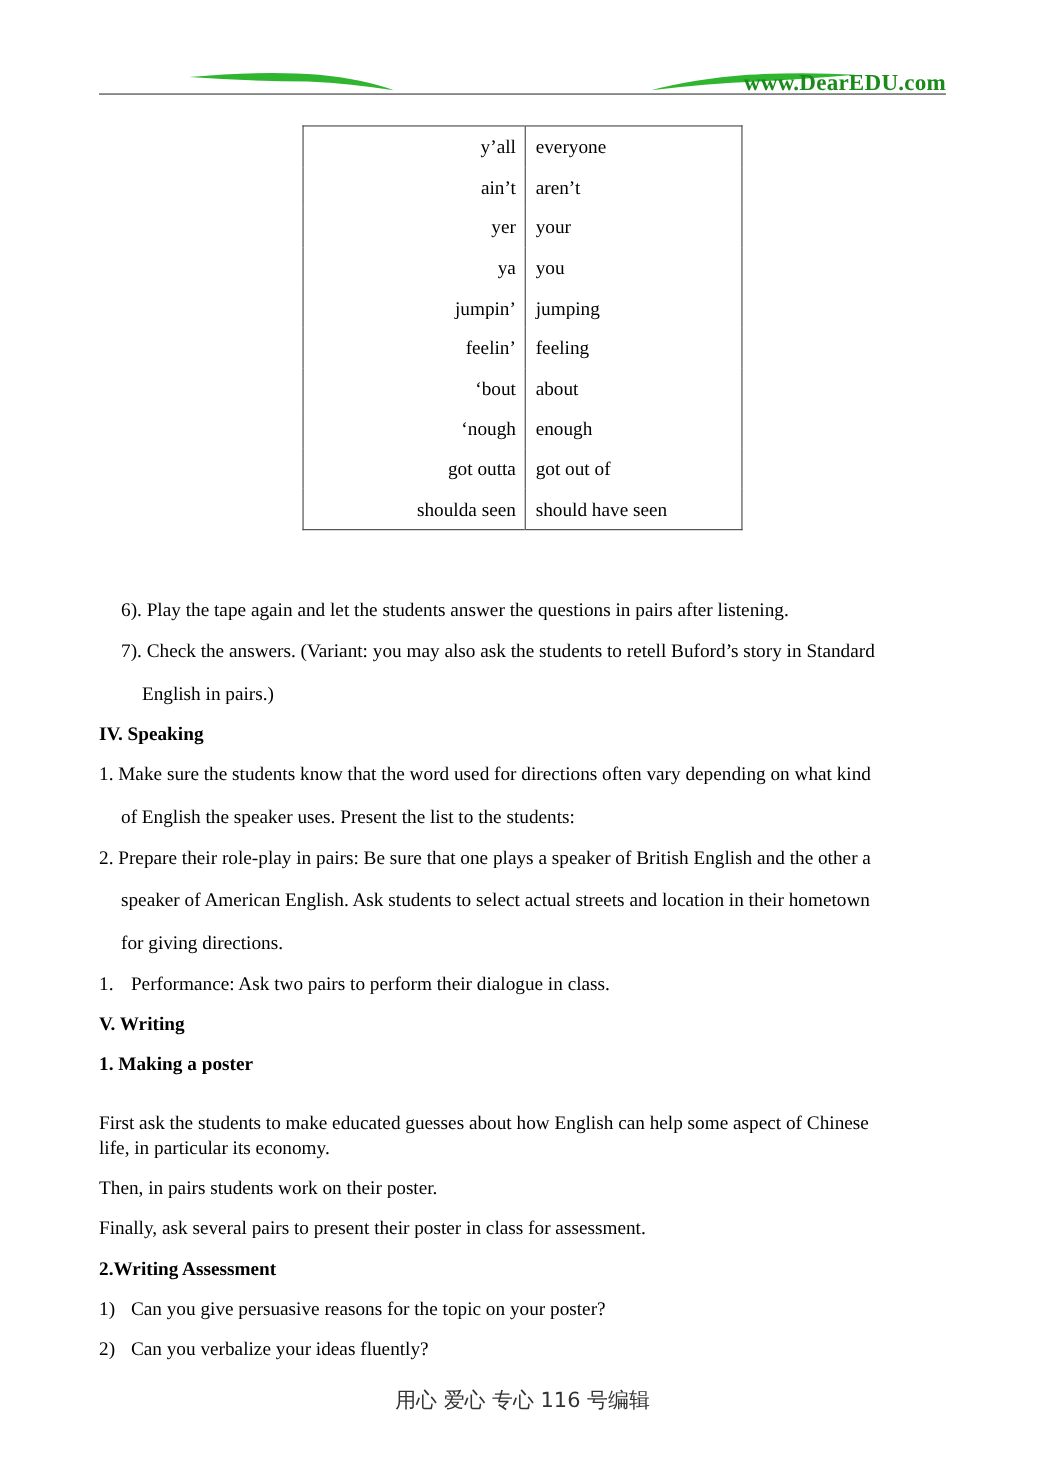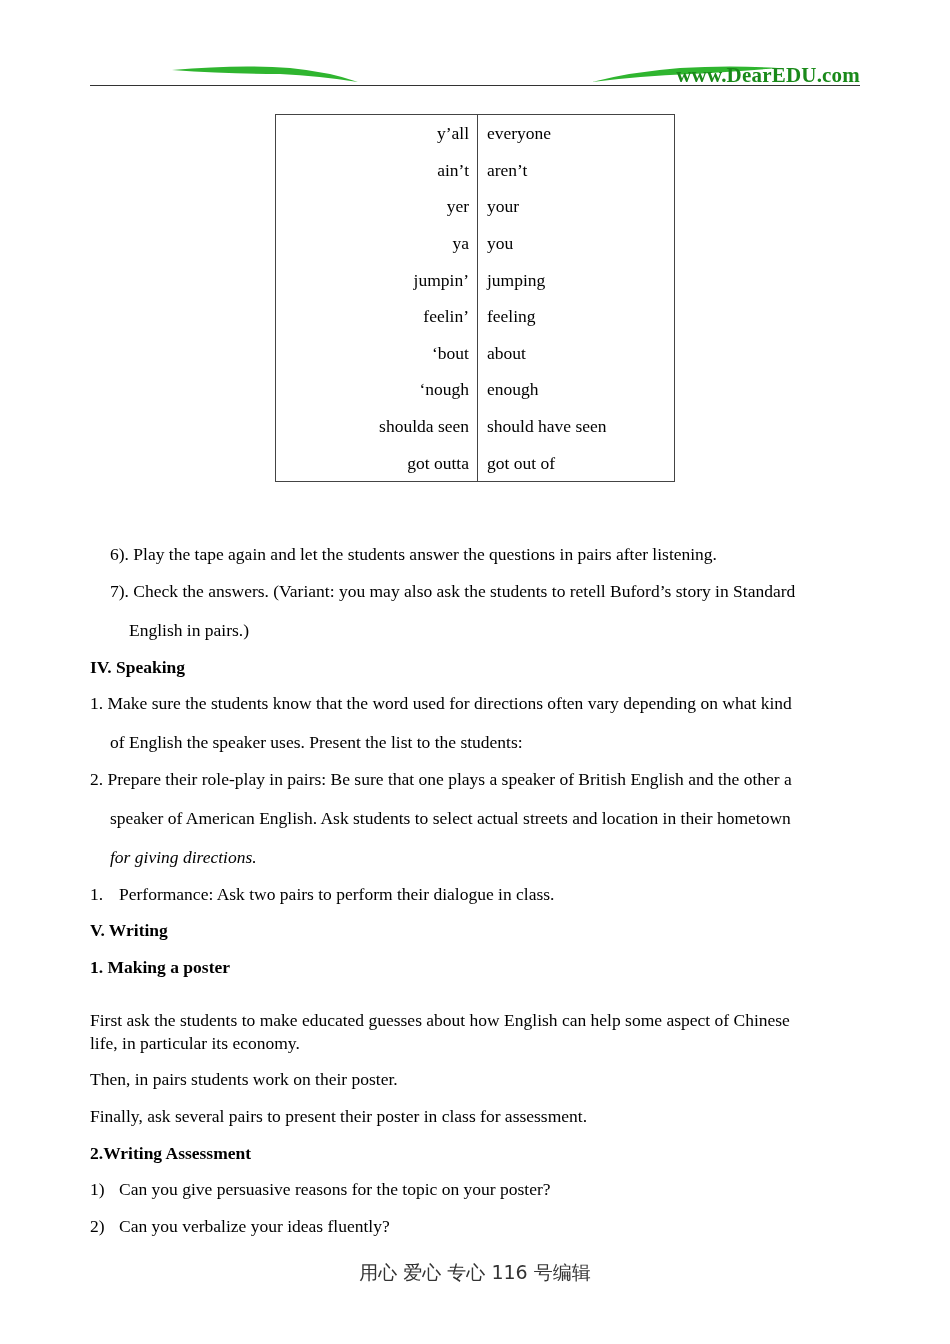--- a/index.html
+++ b/index.html
@@ -65,41 +65,41 @@
         </tr>
         <tr>
           <td class="left">‘bout</td>
           <td class="right">about</td>
         </tr>
         <tr>
           <td class="left">‘nough</td>
           <td class="right">enough</td>
         </tr>
         <tr>
+          <td class="left">got outta</td>
+          <td class="right">got out of</td>
+        </tr>
+        <tr>
           <td class="left">shoulda seen</td>
           <td class="right">should have seen</td>
-        </tr>
-        <tr>
-          <td class="left">got outta</td>
-          <td class="right">got out of</td>
         </tr>
       </tbody>
   </table>
 </div>
 
 <div class="line" style="left:110px; top:544px;">6). Play the tape again and let the students answer the questions in pairs after listening.</div>
 <div class="line" style="left:110px; top:581px;">7). Check the answers. (Variant: you may also ask the students to retell Buford’s story in Standard</div>
 <div class="line" style="left:129px; top:620px;">English in pairs.)</div>
 
 <div class="line bold" style="left:90px; top:657px;">IV. Speaking</div>
 <div class="line" style="left:90px; top:693px;">1. Make sure the students know that the word used for directions often vary depending on what kind</div>
 <div class="line" style="left:110px; top:732px;">of English the speaker uses. Present the list to the students:</div>
 <div class="line" style="left:90px; top:769px;">2. Prepare their role-play in pairs: Be sure that one plays a speaker of British English and the other a</div>
 <div class="line" style="left:110px; top:808px;">speaker of American English. Ask students to select actual streets and location in their hometown</div>
-<div class="line" style="left:110px; top:847px;font-style:italic;">for giving directions.</div>
+<div class="line" style="left:110px; top:847px;">for giving directions.</div>
 <div class="line" style="left:90px; top:884px;">1.</div>
 <div class="line" style="left:119px; top:884px;">Performance: Ask two pairs to perform their dialogue in class.</div>
 
 <div class="line bold" style="left:90px; top:920px;">V. Writing</div>
 <div class="line bold" style="left:90px; top:957px;">1. Making a poster</div>
 <div class="line" style="left:90px; top:1010px;">First ask the students to make educated guesses about how English can help some aspect of Chinese</div>
 <div class="line" style="left:90px; top:1033px;">life, in particular its economy.</div>
 <div class="line" style="left:90px; top:1069px;">Then, in pairs students work on their poster.</div>
 <div class="line" style="left:90px; top:1106px;">Finally, ask several pairs to present their poster in class for assessment.</div>
 

